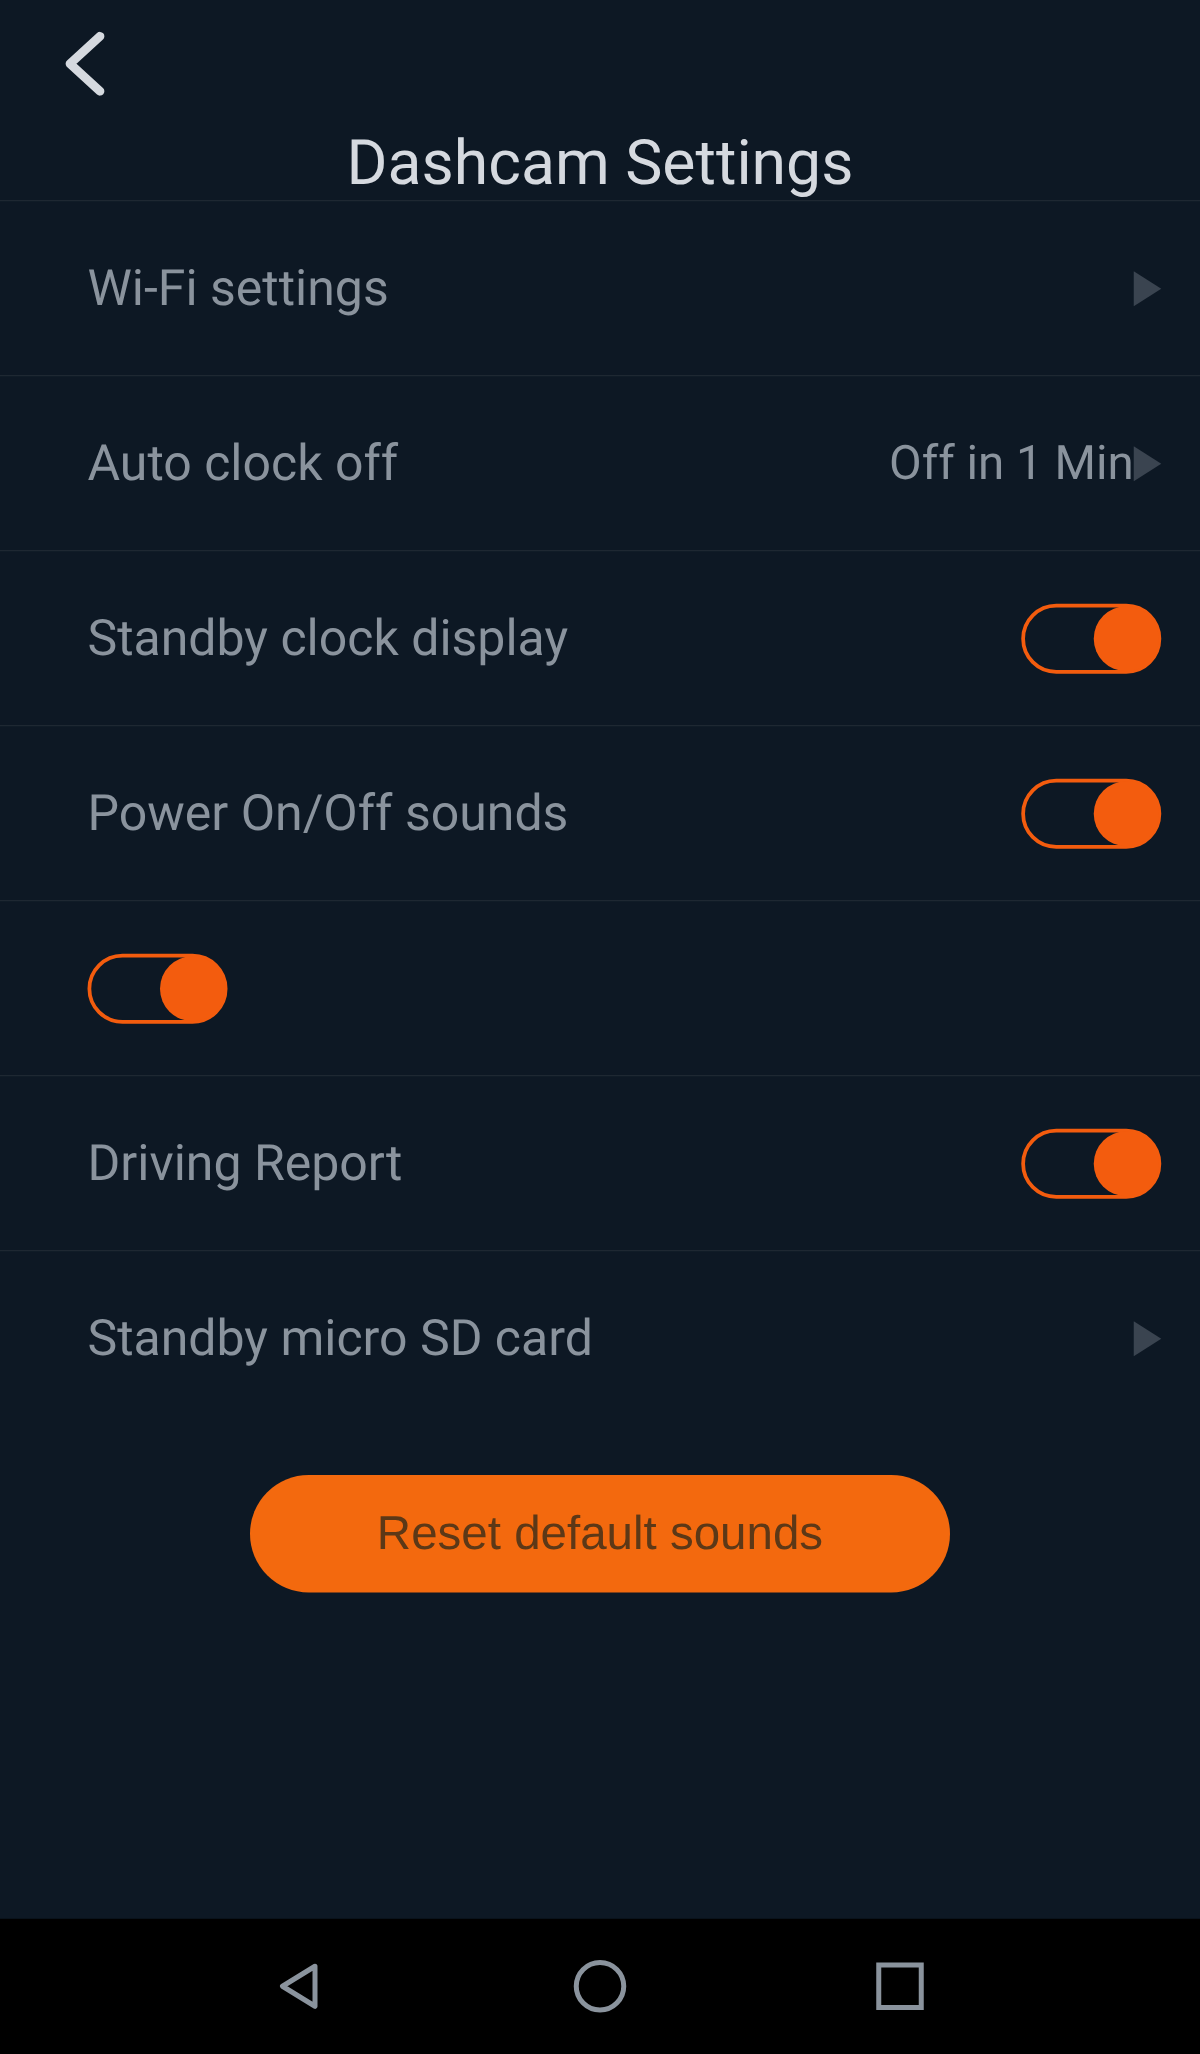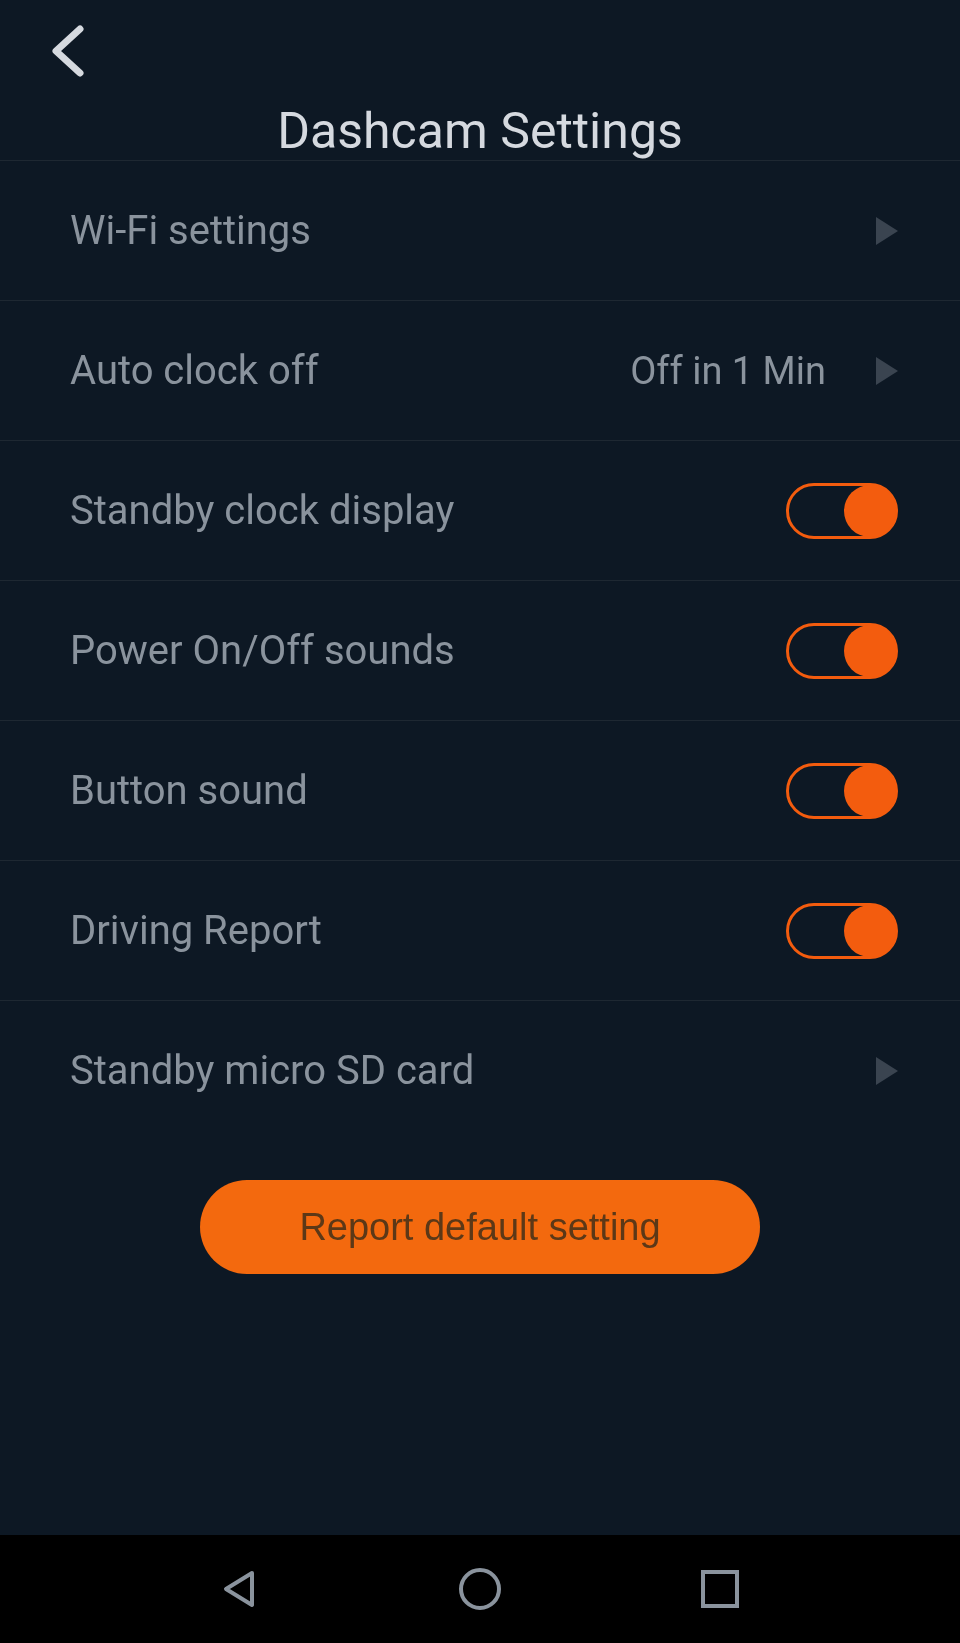--- a/index.html
+++ b/index.html
@@ -54,35 +54,34 @@
     
     .settings-list {
       flex: 1;
     }
     
     .setting-row {
       height: 140px;
       border-top: 1px solid #1e2832;
       display: flex;
       align-items: center;
-      padding: 0 62px 0 70px;
+      padding: 0 31px 0 70px;
       cursor: pointer;
     }
     
     .setting-label {
       flex: 1;
       color: #8a939d;
       font-size: 40px;
       font-weight: 400;
     }
     
     .setting-value {
       color: #8a939d;
       font-size: 38px;
-      margin-right: 50px;
     }
     
     .chevron-right {
       width: 0;
       height: 0;
       border-top: 14px solid transparent;
       border-bottom: 14px solid transparent;
       border-left: 22px solid #3a4450;
     }
     
@@ -193,21 +192,20 @@
       </div>
 
       <div class="setting-row">
         <div class="setting-label">Power On/Off sounds</div>
         <div class="toggle on">
           <div class="toggle-knob"></div>
         </div>
       </div>
 
       <div class="setting-row">
-        <div class="setting-label">Button sound</div>
         <div class="toggle on">
           <div class="toggle-knob"></div>
         </div>
       </div>
 
       <div class="setting-row">
         <div class="setting-label">Driving Report</div>
         <div class="toggle on">
           <div class="toggle-knob"></div>
         </div>
@@ -215,21 +213,21 @@
 
       <div class="setting-row">
         <div class="setting-label">Standby micro SD card</div>
         <div class="chevron-right"></div>
       </div>
 
     </div>
 
     <div class="reset-button-container">
       <button class="reset-button">
-        <span>Report default setting</span>
+        <span>Reset default sounds</span>
       </button>
     </div>
 
     <div class="spacer"></div>
   </div>
 
   <div class="nav-bar">
     <div class="nav-icon">
       <svg width="44" height="44" viewBox="0 0 44 44">
         <path d="M 34 6 L 8 22 L 34 38 Z" stroke="#8a939d" stroke-width="4" fill="none" stroke-linejoin="round"></path>

